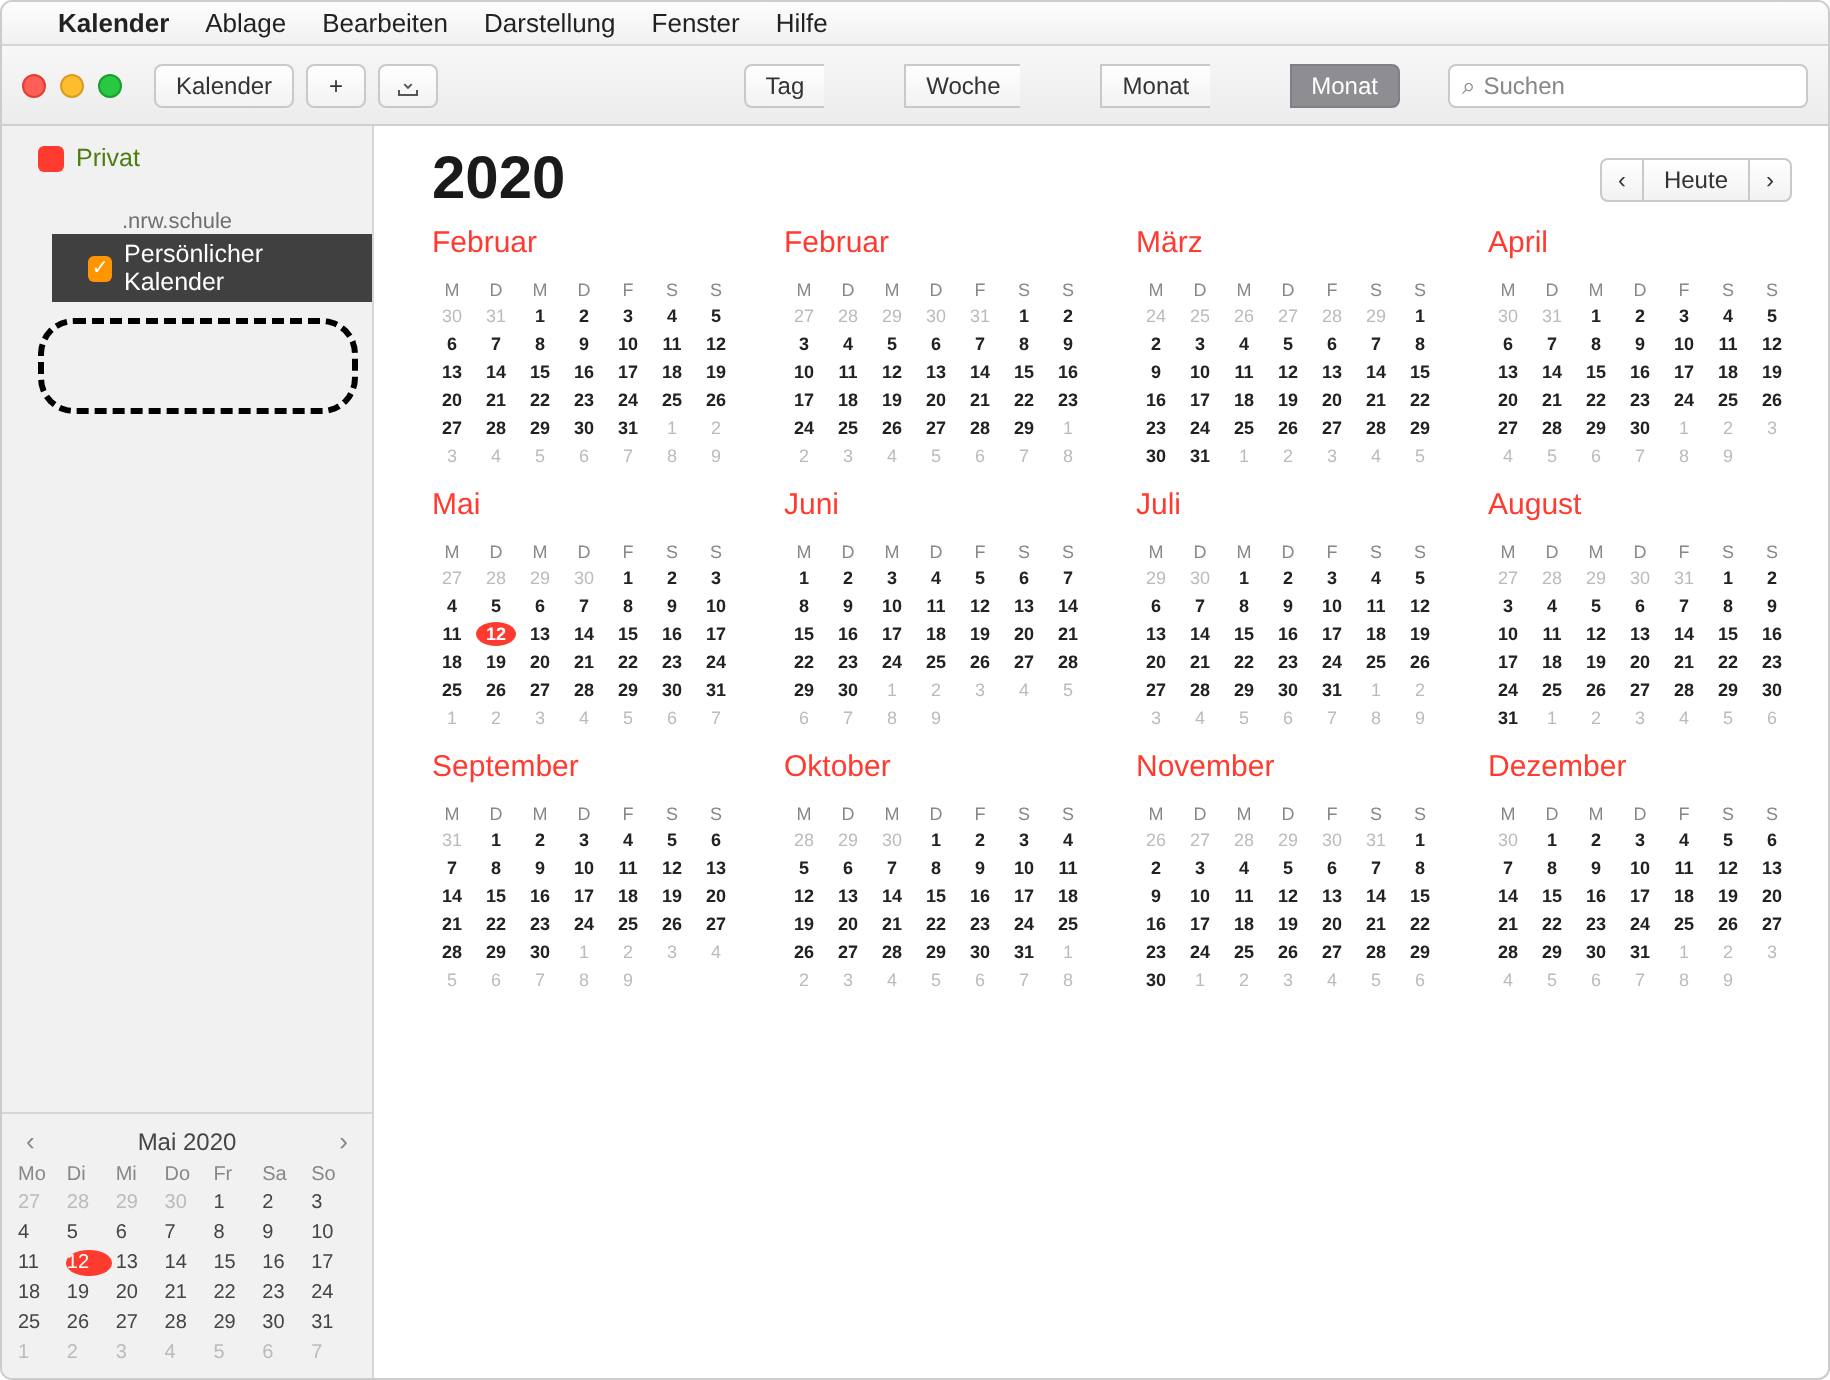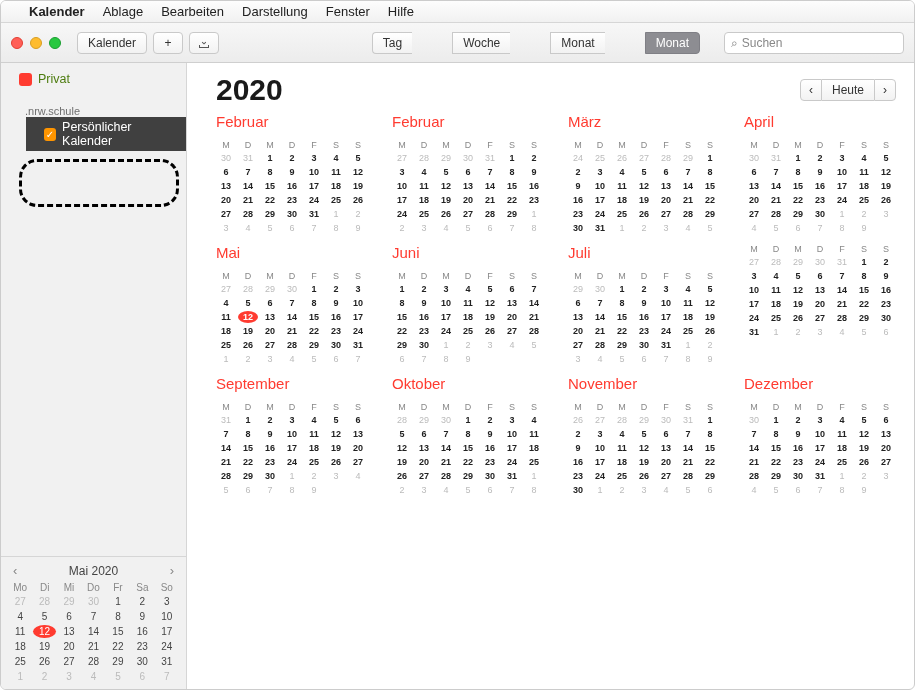--- a/index.html
+++ b/index.html
@@ -80,39 +80,39 @@
   }
   .side-top{flex:1;padding-top:6px;}
   .side-section{color:#6e6e6e;font-size:11px;padding:2px 10px 2px 10px;}
   .cal-item{
     display:flex;align-items:center;gap:6px;padding:3px 10px 3px 18px;font-size:12.5px;color:#4d7c0f;
   }
   .cal-item .chk{width:13px;height:13px;border-radius:3px;display:flex;align-items:center;justify-content:center;}
   .cal-item.sel{background:#404040;color:#fff;margin-left:25px;}
   .cal-item .chk.checked::before{content:"✓";color:#fff;font-size:10px;}
   .nrw-label{
-    font-size:11px;color:#6f6f6f;padding-left:24px;margin-top:16px;margin-bottom:0;
+    font-size:11px;color:#6f6f6f;padding-left:60px;margin-top:16px;margin-bottom:0;
   }
   .highlight-border{
     position:absolute;
     left:18px; top:96px;
     width:160px;height:48px;
     border:3px dashed #000;
     border-radius:18px;
     pointer-events:none;
   }
   
   .minical{
     border-top:1px solid #d6d6d6;
     padding:6px 8px 8px 8px;
     font-size:10px;color:#444;
   }
   .minical .hdr{display:flex;align-items:center;justify-content:space-between;font-size:12px;margin-bottom:4px;}
   .minical .hdr .navb{color:#888;font-size:13px;cursor:pointer;padding:0 4px;}
-  .minigrid{display:grid;grid-template-columns:repeat(7,1fr);gap:2px;text-align:center;}
+  .minigrid{display:grid;grid-template-columns:repeat(7,1fr);gap:2px;}
   .minigrid .dh{color:#888;}
   .minigrid .d{padding:1px 0;}
   .minigrid .d.out{color:#bbb;}
   .minigrid .d.today{background:#ff3b30;color:#fff;border-radius:50%;}
   
   .content{flex:1;overflow:auto;padding:10px 18px 0 18px;margin-left:11px;}
   .year-header{display:flex;align-items:center;gap:8px;margin-bottom:6px;}
   .year-title{font-size:30px;font-weight:700;color:#1a1a1a;}
   .today-seg{margin-left:auto;display:flex;}
   .today-seg .b{
@@ -626,20 +626,21 @@
             <div class="d out">3</div>
             <div class="d out">4</div>
             <div class="d out">5</div>
             <div class="d out">6</div>
             <div class="d out">7</div>
             <div class="d out">8</div>
             <div class="d out">9</div>
           </div>
         </div>
         <div class="month">
+          <div class="month-name">August</div>
           <div class="mg">
             <div class="dh">M</div>
             <div class="dh">D</div>
             <div class="dh">M</div>
             <div class="dh">D</div>
             <div class="dh">F</div>
             <div class="dh">S</div>
             <div class="dh">S</div>
             <div class="d out">27</div>
             <div class="d out">28</div>

